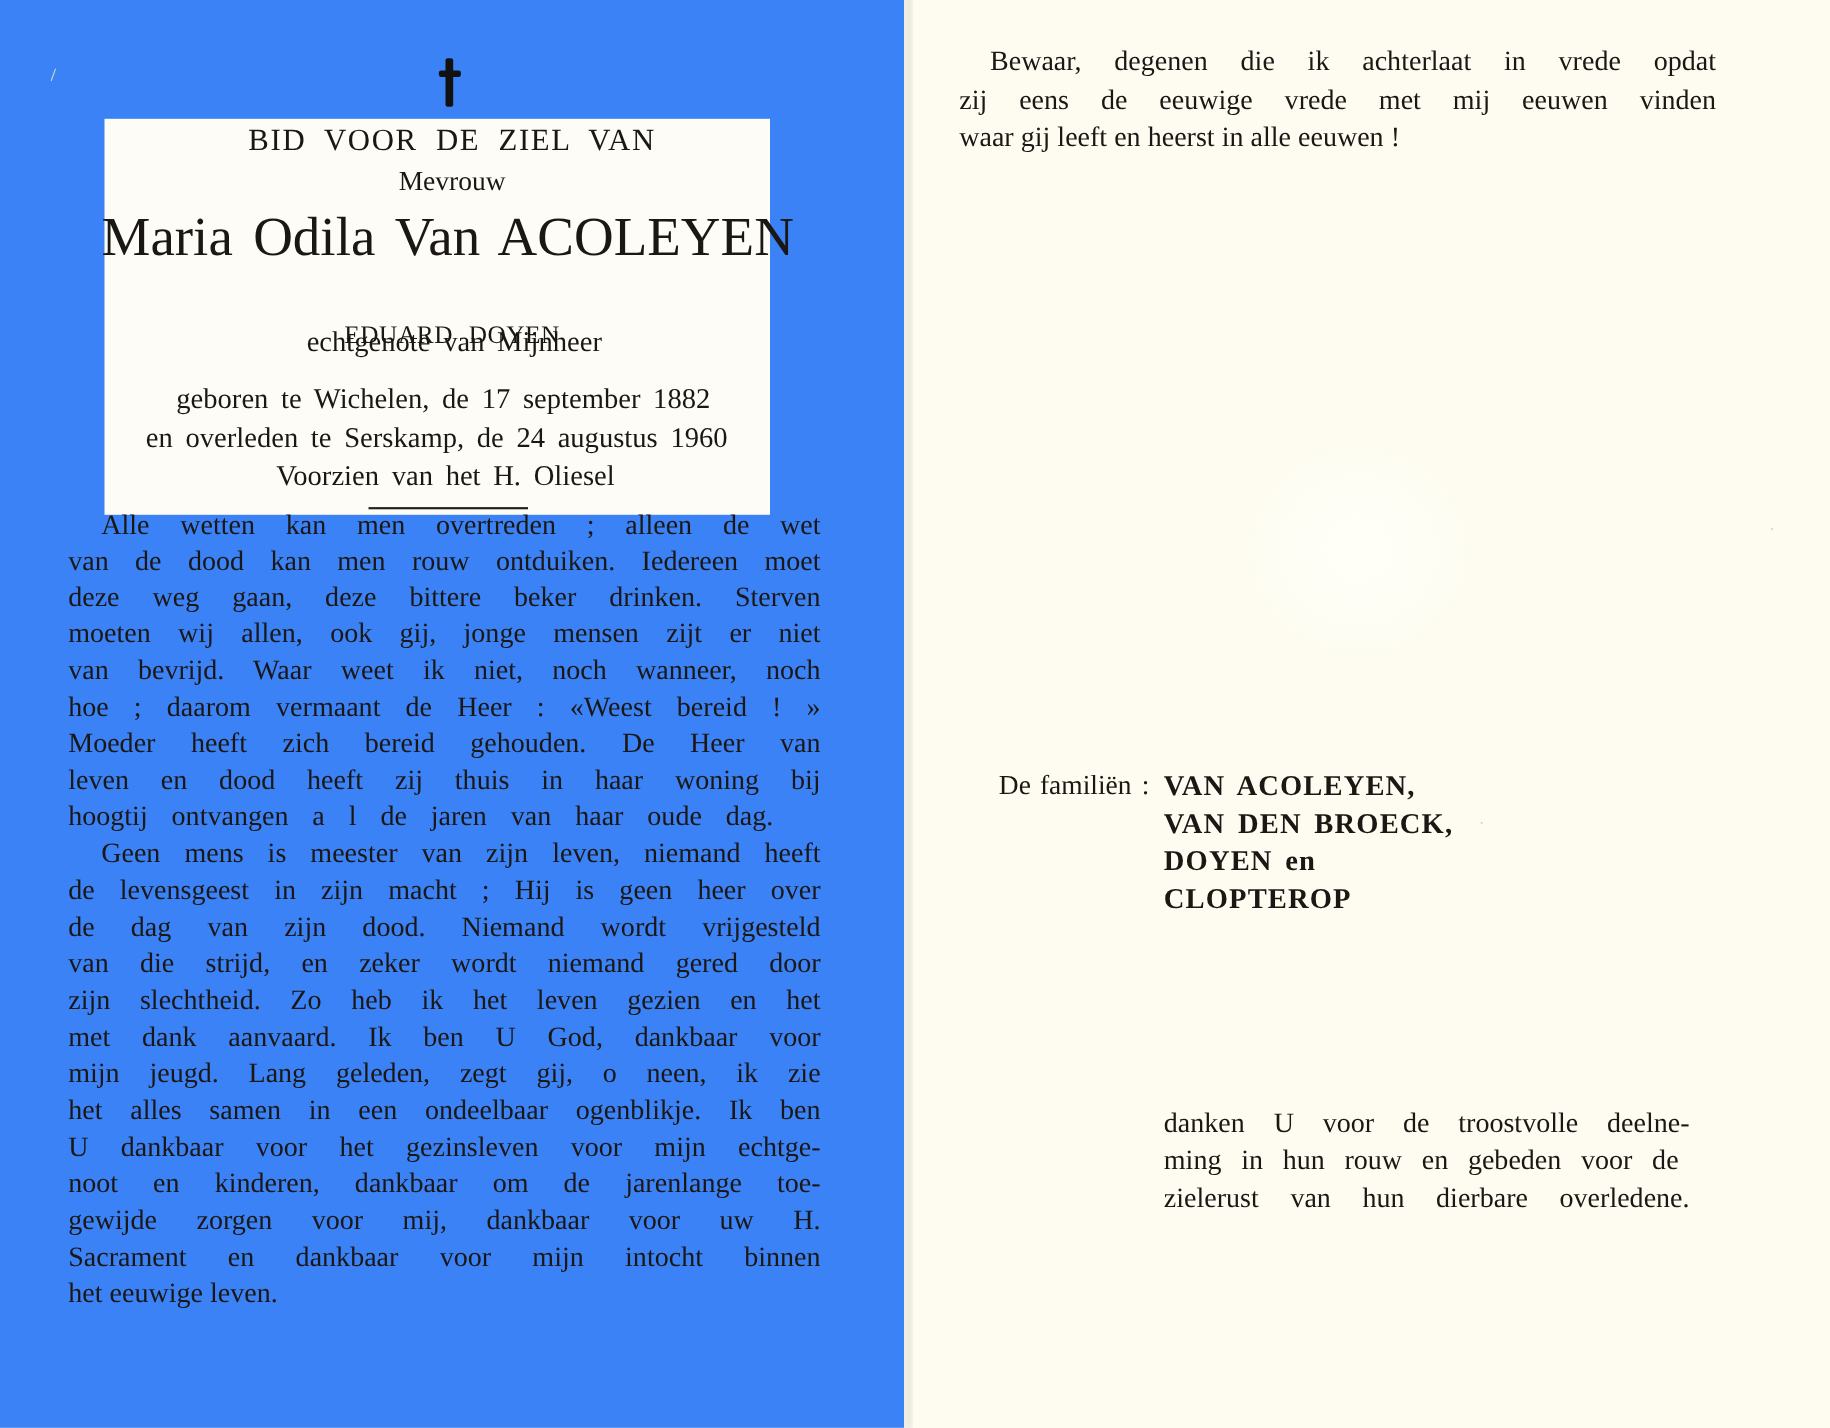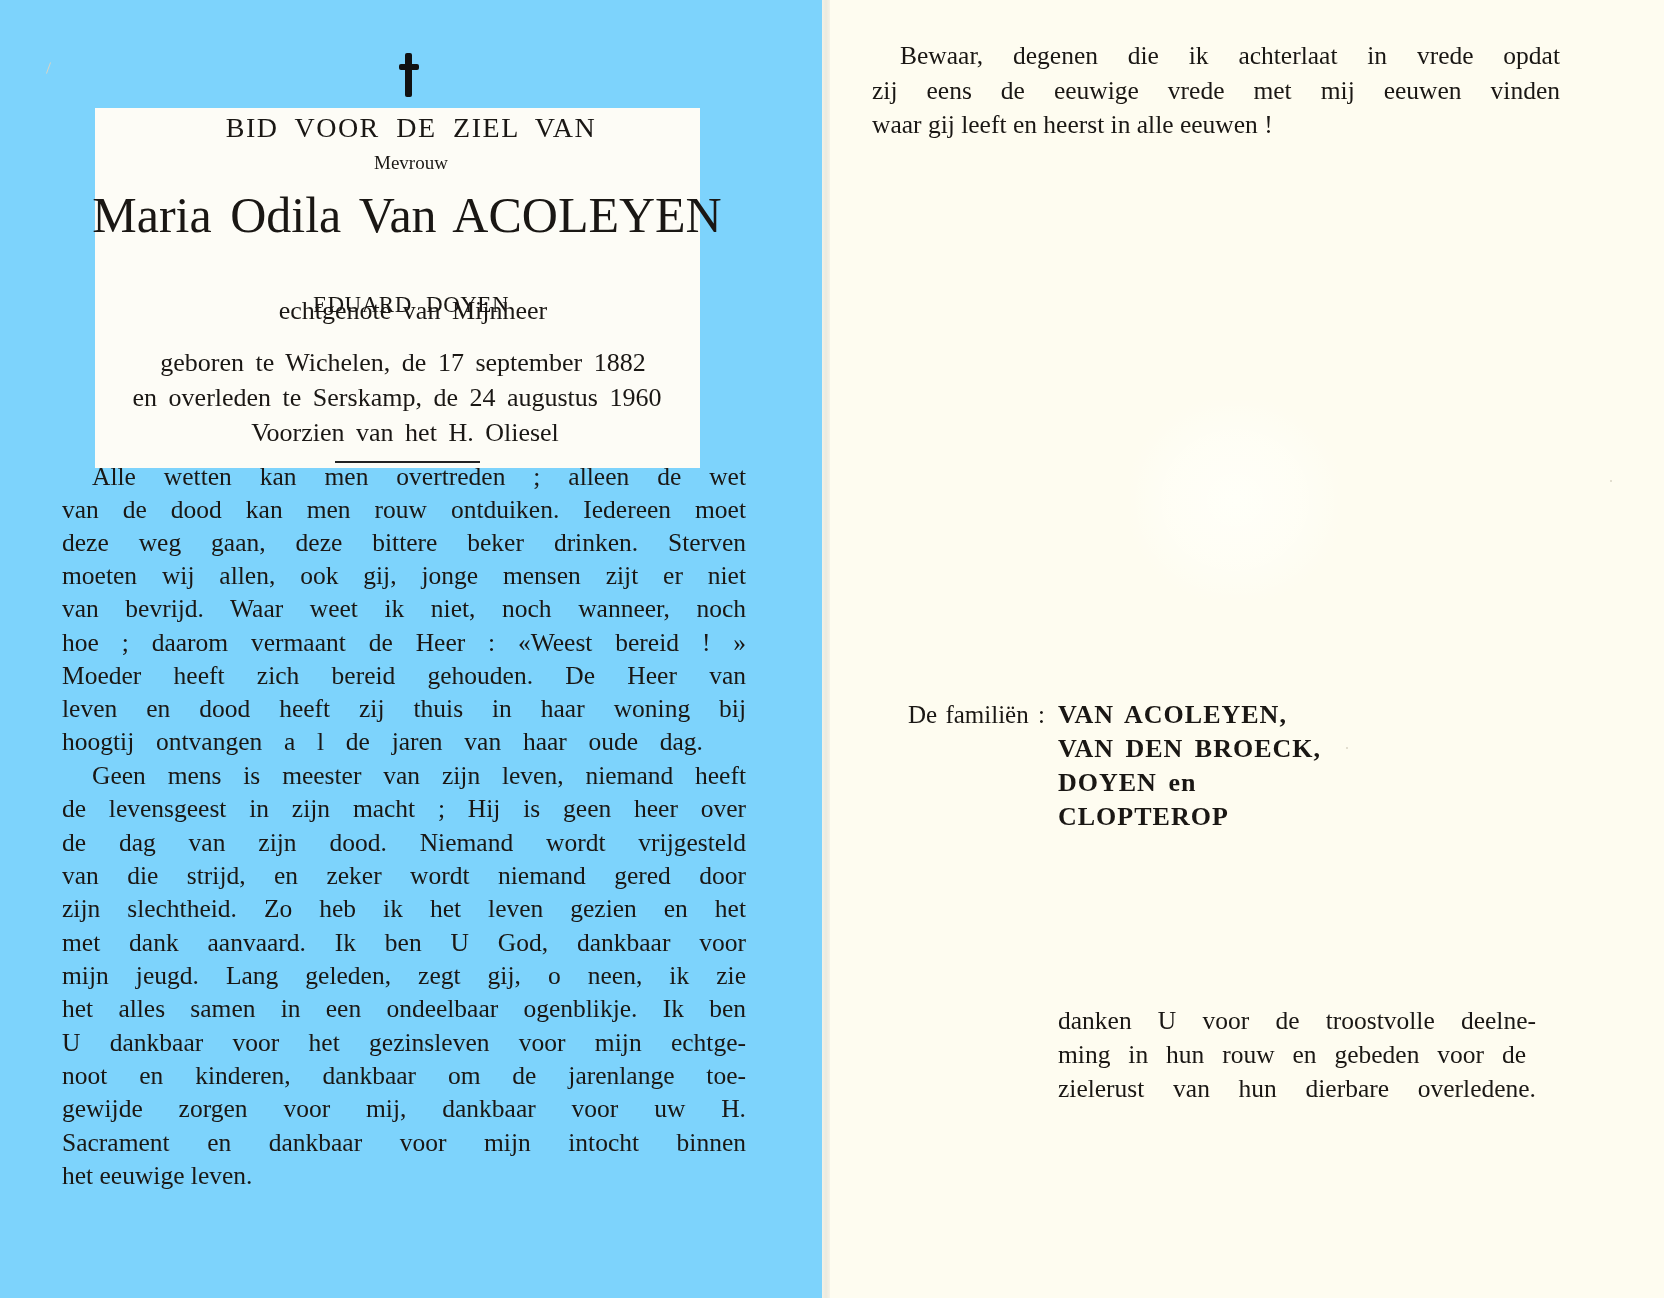--- a/index.html
+++ b/index.html
@@ -16,21 +16,21 @@
       color: #1a1714;
     }
     .panel {
       position: absolute;
       top: 0;
       height: 1298px;
     }
     #left-panel {
       left: 0;
       width: 822px;
-      background: #7dd3fc;
+      background: #3b82f6;
     }
     #right-panel {
       left: 830px;
       width: 834px;
       background: #fefcf0;
     }
     #fold {
       position: absolute;
       left: 822px;
       top: 0;
@@ -79,21 +79,21 @@
       white-space: nowrap;
     }
     .bid {
       top: 112px;
       font-size: 28px;
       letter-spacing: 1.5px;
       word-spacing: 8px;
     }
     .mevrouw {
       top: 152px;
-      font-size: 19px;
+      font-size: 25px;
     }
     .name {
       top: 186px;
       font-size: 50px;
       word-spacing: 6px;
       left: -4px;
     }
     .echtgenote {
       top: 260px;
       font-size: 26px;

